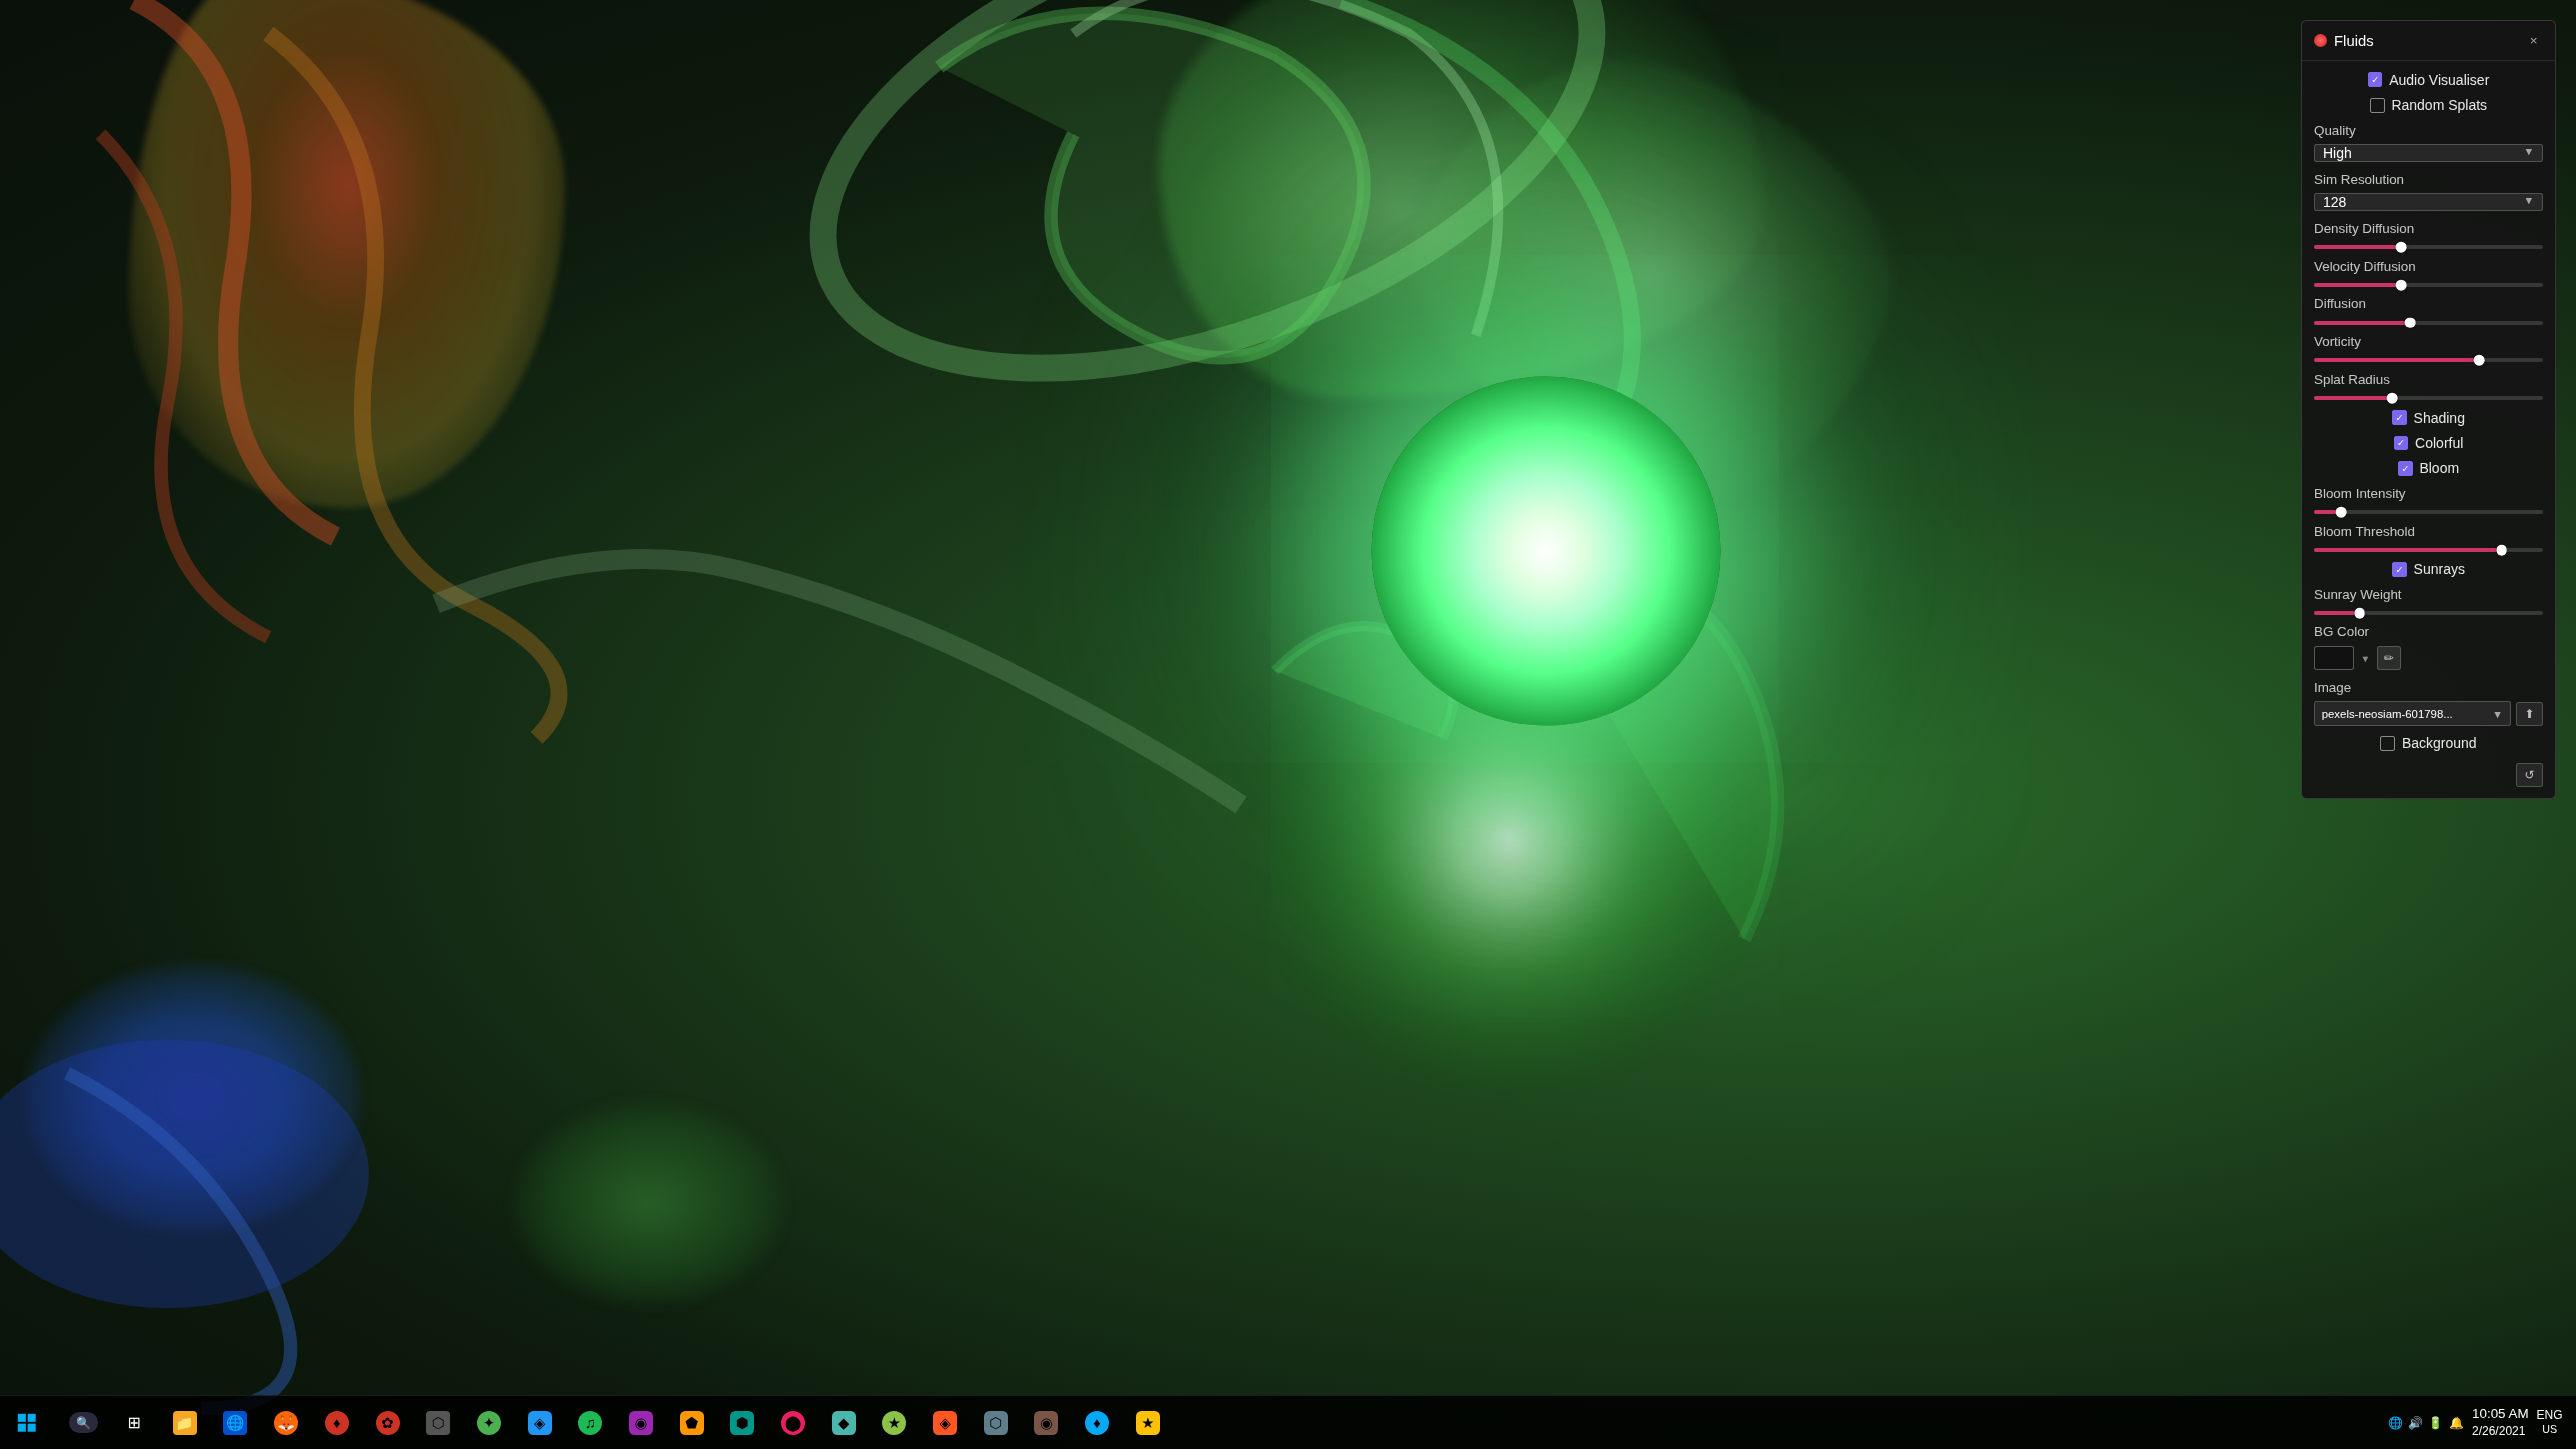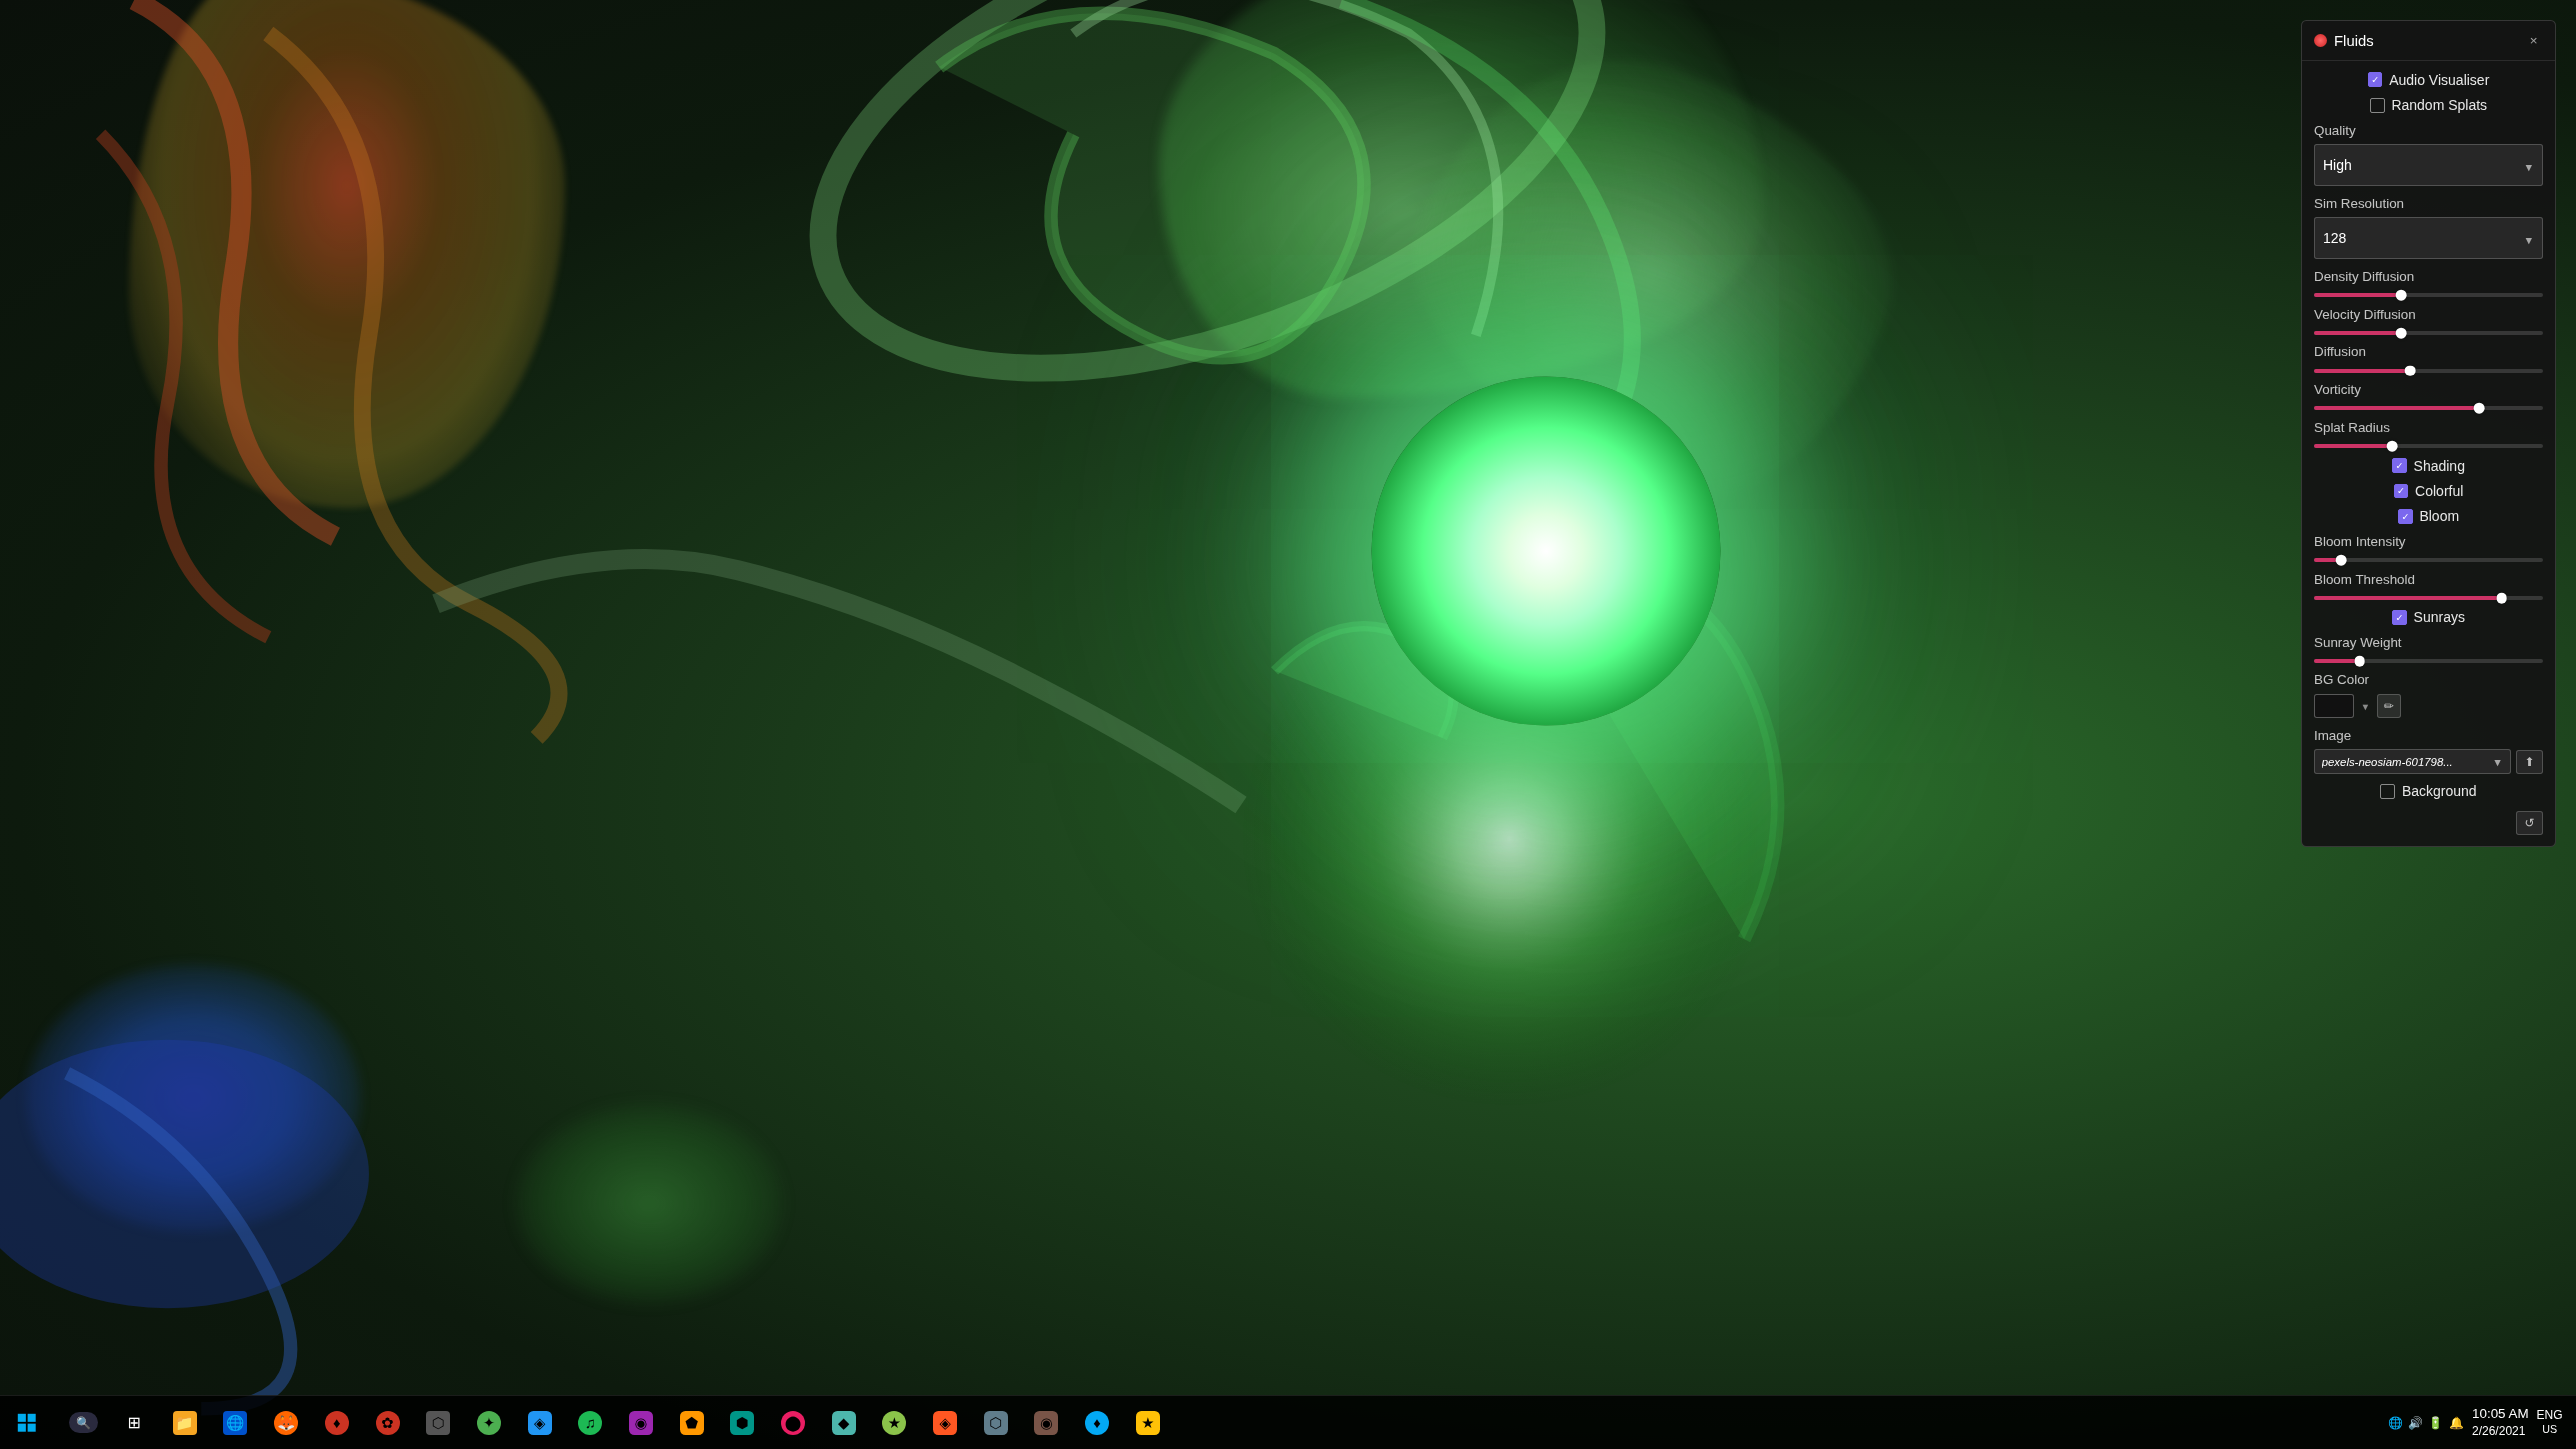--- a/index.html
+++ b/index.html
@@ -278,25 +278,25 @@
       color: rgba(255,255,255,0.75);
       margin-bottom: 2.7px;
     }
 
     
     .dropdown {
       width: 100%;
       background: rgba(40,40,40,0.95);
       border: 0.7px solid rgba(255,255,255,0.2);
       border-radius: 2.7px;
-      padding: 12px 8px;
+      padding: 0 8px;
       color: white;
       font-size: 14px;
       display: flex;
-      align-items: flex-end;
+      align-items: flex-start;
       justify-content: space-between;
       cursor: pointer;
       position: relative;
     }
 
     .dropdown-arrow {
       color: rgba(255,255,255,0.6);
       font-size: 10.7px;
     }
 
@@ -377,21 +377,20 @@
       border-radius: 2.7px;
       padding: 5.4px 6.7px;
       color: white;
       font-size: 12px;
       display: flex;
       align-items: flex-end;
       justify-content: space-between;
       cursor: pointer;
       white-space: nowrap;
       overflow: hidden;
-      font-style: italic;
     }
 
     .image-upload-btn {
       width: 27px;
       height: 24px;
       background: rgba(40,40,40,0.95);
       border: 0.7px solid rgba(255,255,255,0.2);
       border-radius: 2.7px;
       display: flex;
       align-items: center;

